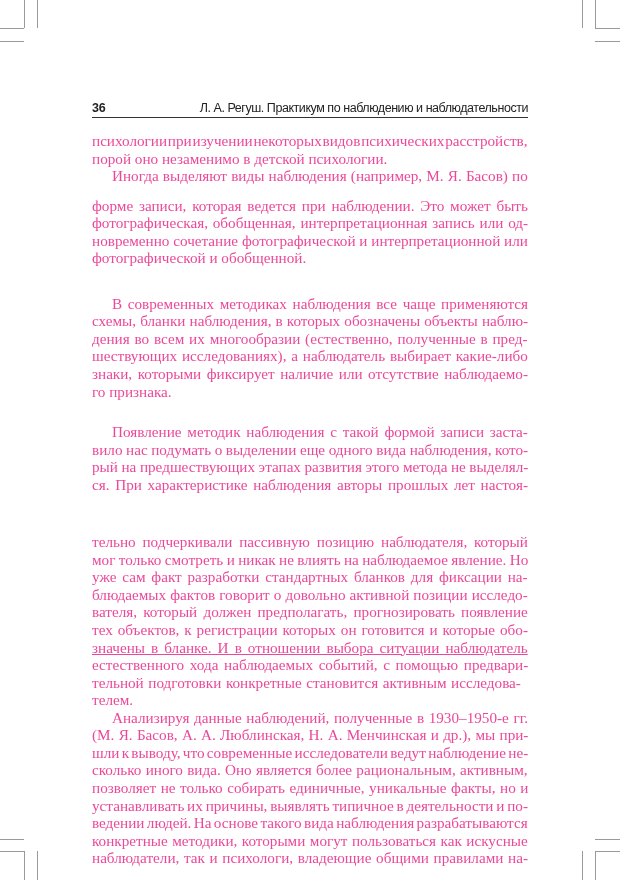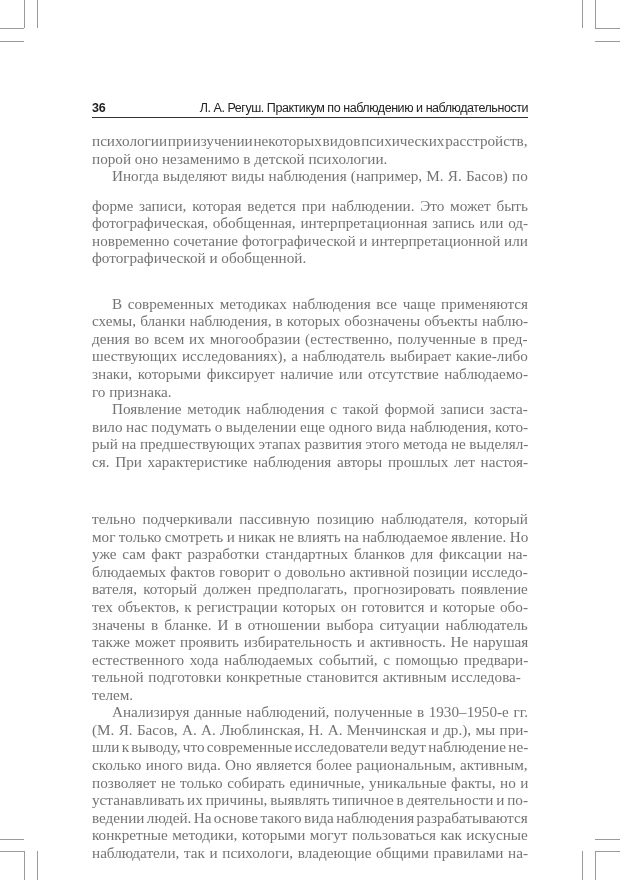--- a/index.html
+++ b/index.html
@@ -48,21 +48,21 @@
     }
 
     .body-text {
       position: absolute;
       left: 92px;
       top: 132px;
       width: 436px;
       font-family: "Liberation Serif", serif;
       font-size: 15.2px;
       line-height: 17.55px;
-      color: #737373;
+      color: #ec4899;
     }
     .line {
       display: block;
       white-space: nowrap;
       text-align: justify;
       text-align-last: justify;
       height: 17.55px;
       overflow: visible;
     }
     .line.last {
@@ -107,32 +107,31 @@
     <span class="line" style="display: block; width: auto; text-align-last: left; word-spacing: 2px; margin-top: 12px;">форме записи, которая ведется при наблюдении. Это может быть</span>
     <span class="line" style="display: block; width: auto; text-align-last: left; word-spacing: 1px;">фотографическая, обобщенная, интерпретационная запись или од-</span>
     <span class="line" style="display: block; width: auto; text-align-last: left; word-spacing: 0px;">новременно сочетание фотографической и интерпретационной или</span>
     <span class="line last" style="display: block; width: auto;">фотографической и обобщенной.</span>
     <span class="line indent" style="display: block; width: auto; text-align-last: left; word-spacing: 1.83333px; margin-top: 28px;">В современных методиках наблюдения все чаще применяются</span>
     <span class="line" style="display: block; width: auto; text-align-last: left; word-spacing: 0.285714px;">схемы, бланки наблюдения, в которых обозначены объекты наблю-</span>
     <span class="line" style="display: block; width: auto; text-align-last: left; word-spacing: 1px;">дения во всем их многообразии (естественно, полученные в пред-</span>
     <span class="line" style="display: block; width: auto; text-align-last: left; word-spacing: 1px;">шествующих исследованиях), а наблюдатель выбирает какие-либо</span>
     <span class="line" style="display: block; width: auto; text-align-last: left; word-spacing: 1.66667px;">знаки, которыми фиксирует наличие или отсутствие наблюдаемо-</span>
     <span class="line last" style="display: block; width: auto;">го признака.</span>
-    <span class="line indent" style="display: block; width: auto; text-align-last: left; word-spacing: 2px;">Появление методик наблюдения с такой формой записи заста-</span>
+    <span class="line indent" style="display: block; width: auto; text-align-last: left; word-spacing: 2px; margin-top: 23px;">Появление методик наблюдения с такой формой записи заста-</span>
     <span class="line" style="display: block; width: auto; text-align-last: left; word-spacing: -0.222222px;">вило нас подумать о выделении еще одного вида наблюдения, кото-</span>
     <span class="line" style="display: block; width: auto; text-align-last: left; word-spacing: -0.25px;">рый на предшествующих этапах развития этого метода не выделял-</span>
     <span class="line" style="display: block; width: auto; text-align-last: left; word-spacing: 1.85714px;">ся. При характеристике наблюдения авторы прошлых лет настоя-</span>
     <span class="line" style="display: block; width: auto; text-align-last: left; word-spacing: 3px; margin-top: 40px;">тельно подчеркивали пассивную позицию наблюдателя, который</span>
     <span class="line" style="display: block; width: auto; text-align-last: left; word-spacing: -0.4px;">мог только смотреть и никак не влиять на наблюдаемое явление. Но</span>
     <span class="line" style="display: block; width: auto; text-align-last: left; word-spacing: 2px;">уже сам факт разработки стандартных бланков для фиксации на-</span>
     <span class="line" style="display: block; width: auto; text-align-last: left; word-spacing: 0.285714px;">блюдаемых фактов говорит о довольно активной позиции исследо-</span>
     <span class="line" style="display: block; width: auto; text-align-last: left; word-spacing: 2.4px;">вателя, который должен предполагать, прогнозировать появление</span>
     <span class="line" style="display: block; width: auto; text-align-last: left; word-spacing: 1.11111px;">тех объектов, к регистрации которых он готовится и которые обо-</span>
-    <span class="line" style="display: block; width: auto; text-align-last: left; word-spacing: 2.25px;">значены в бланке. И в отношении выбора ситуации наблюдатель</span>
-    <span class="line" style="display: block; width: auto; text-align-last: left; word-spacing: 1px;">также может проявить избирательность и активность. Не нарушая</span>
+    <span class="line" style="display: block; width: auto; text-align-last: left; word-spacing: 2.25px; text-decoration: underline;">значены в бланке. И в отношении выбора ситуации наблюдатель</span>
     <span class="line" style="display: block; width: auto; text-align-last: left; word-spacing: 1.83333px;">естественного хода наблюдаемых событий, с помощью предвари-</span>
     <span class="line" style="display: block; width: auto; text-align-last: left; word-spacing: 0.8px;">тельной подготовки конкретные становится активным исследова-</span>
     <span class="line last" style="display: block; width: auto;">телем.</span>
     <span class="line indent" style="display: block; width: auto; text-align-last: left; word-spacing: 0.833333px;">Анализируя данные наблюдений, полученные в 1930–1950-е гг.</span>
     <span class="line" style="display: block; width: auto; text-align-last: left; word-spacing: 0.5px;">(М. Я. Басов, А. А. Люблинская, Н. А. Менчинская и др.), мы при-</span>
     <span class="line" style="display: block; width: auto; text-align-last: left; word-spacing: -1.5px;">шли к выводу, что современные исследователи ведут наблюдение не-</span>
     <span class="line" style="display: block; width: auto; text-align-last: left; word-spacing: 0.428571px;">сколько иного вида. Оно является более рациональным, активным,</span>
     <span class="line" style="display: block; width: auto; text-align-last: left; word-spacing: 0.75px;">позволяет не только собирать единичные, уникальные факты, но и</span>
     <span class="line" style="display: block; width: auto; text-align-last: left; word-spacing: -1px;">устанавливать их причины, выявлять типичное в деятельности и по-</span>
     <span class="line" style="display: block; width: auto; text-align-last: left; word-spacing: -1.42857px;">ведении людей. На основе такого вида наблюдения разрабатываются</span>

